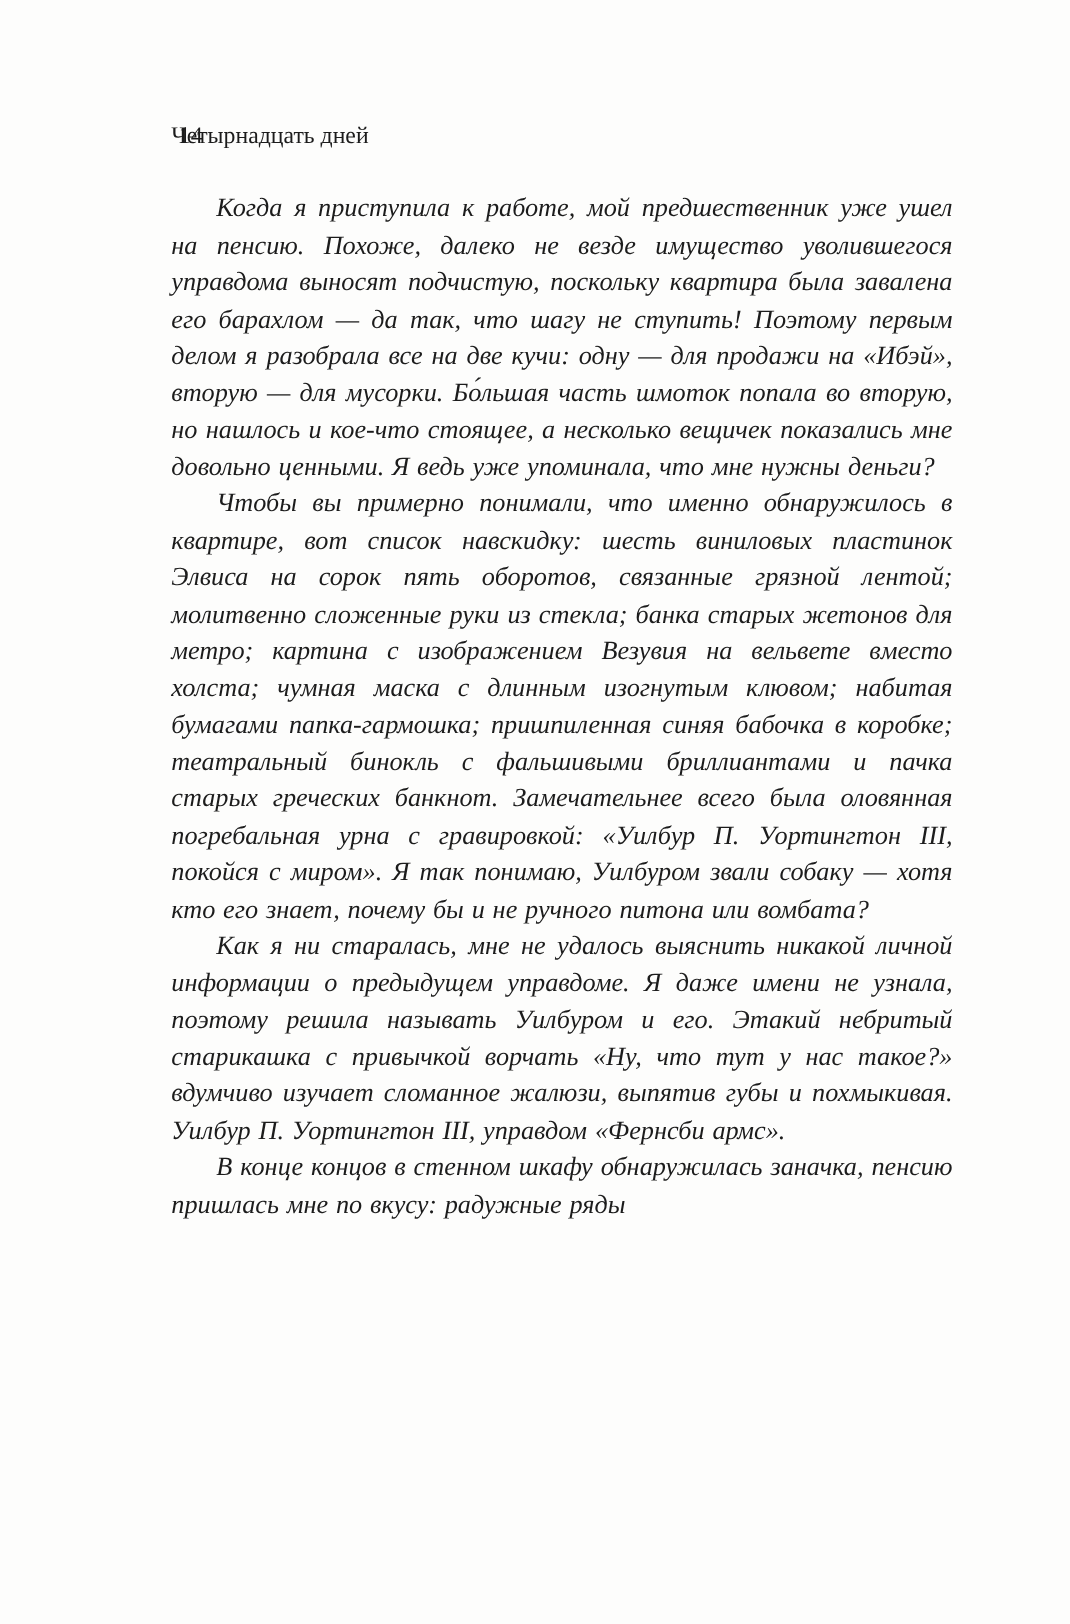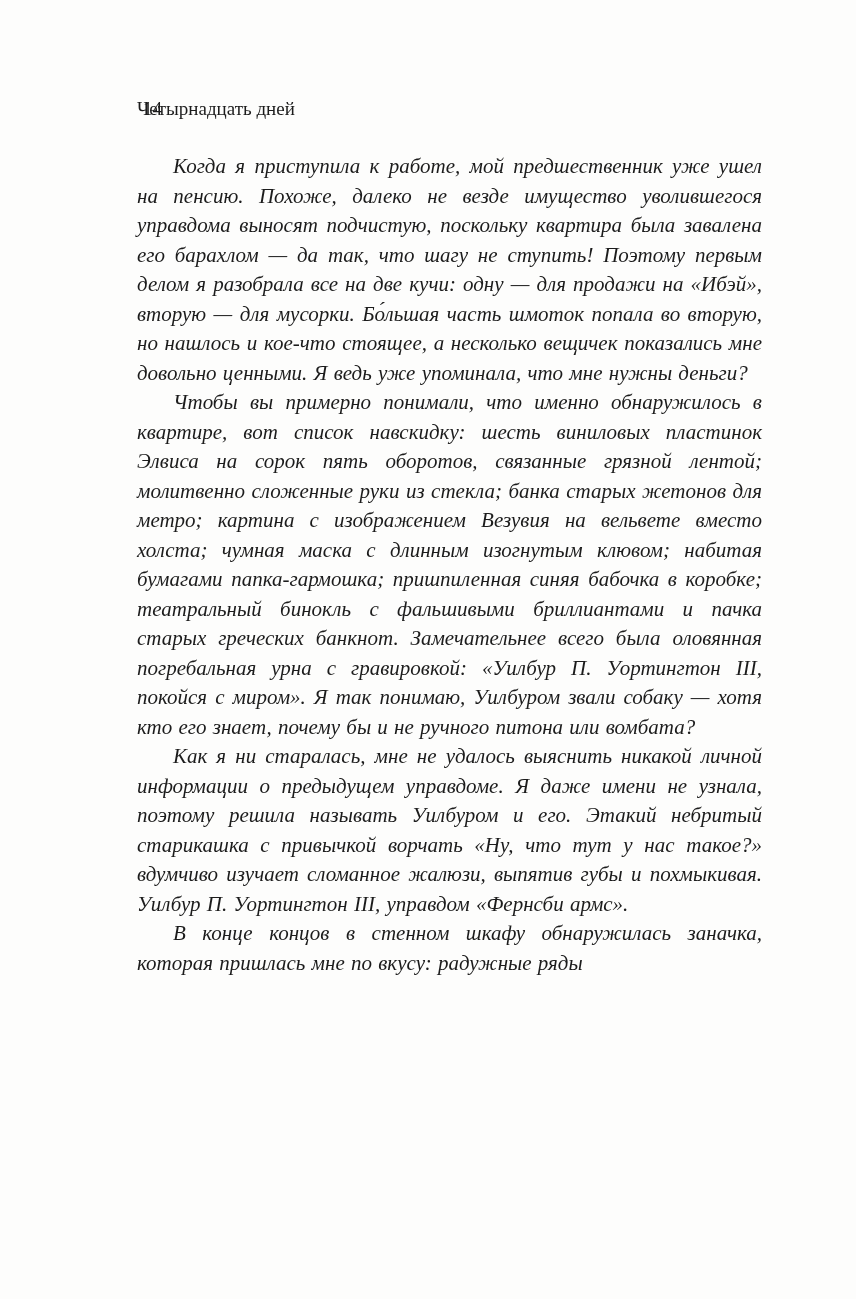--- a/index.html
+++ b/index.html
@@ -54,15 +54,15 @@
 <div class="page">
   <header class="running-head">
     <span class="page-number">14</span>
     <span class="running-title">Четырнадцать дней</span>
   </header>
 
   <main class="text-block">
     <p>Когда я приступила к работе, мой предшественник уже ушел на пенсию. Похоже, далеко не везде имущество уволившегося управдома выносят подчистую, поскольку квартира была завалена его барахлом — да так, что шагу не ступить! Поэтому первым делом я разобрала все на две кучи: одну — для продажи на «Ибэй», вторую — для мусорки. Бо́льшая часть шмоток попала во вторую, но нашлось и кое-что стоящее, а несколько вещичек показались мне довольно ценными. Я ведь уже упоминала, что мне нужны деньги?</p>
     <p>Чтобы вы примерно понимали, что именно обнаружилось в квартире, вот список навскидку: шесть виниловых пластинок Элвиса на сорок пять оборотов, связанные грязной лентой; молитвенно сложенные руки из стекла; банка старых жетонов для метро; картина с изображением Везувия на вельвете вместо холста; чумная маска с длинным изогнутым клювом; набитая бумагами папка-гармошка; пришпиленная синяя бабочка в коробке; театральный бинокль с фальшивыми бриллиантами и пачка старых греческих банкнот. Замечательнее всего была оловянная погребальная урна с гравировкой: «Уилбур П. Уортингтон III, покойся с миром». Я так понимаю, Уилбуром звали собаку — хотя кто его знает, почему бы и не ручного питона или вомбата?</p>
     <p>Как я ни старалась, мне не удалось выяснить никакой личной информации о предыдущем управдоме. Я даже имени не узнала, поэтому решила называть Уилбуром и его. Этакий небритый старикашка с привычкой ворчать «Ну, что тут у нас такое?» вдумчиво изучает сломанное жалюзи, выпятив губы и похмыкивая. Уилбур П. Уортингтон III, управдом «Фернсби армс».</p>
-    <p>В конце концов в стенном шкафу обнаружилась заначка, которая пришлась мне по вкусу: радужные ряды</p>
+    <p>В конце концов в стенном шкафу обнаружилась заначка, пенсию пришлась мне по вкусу: радужные ряды</p>
   </main>
 </div>
 
 </body></html>

